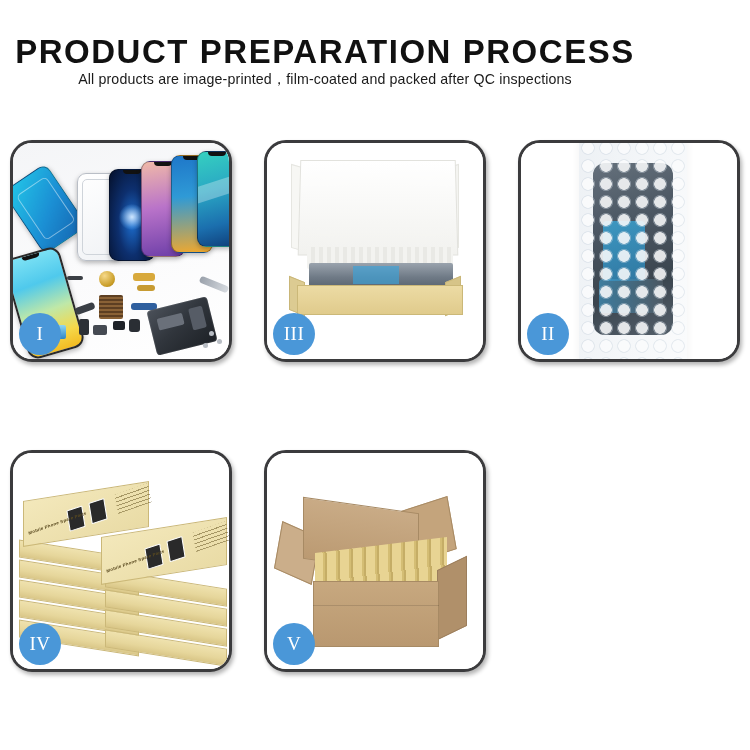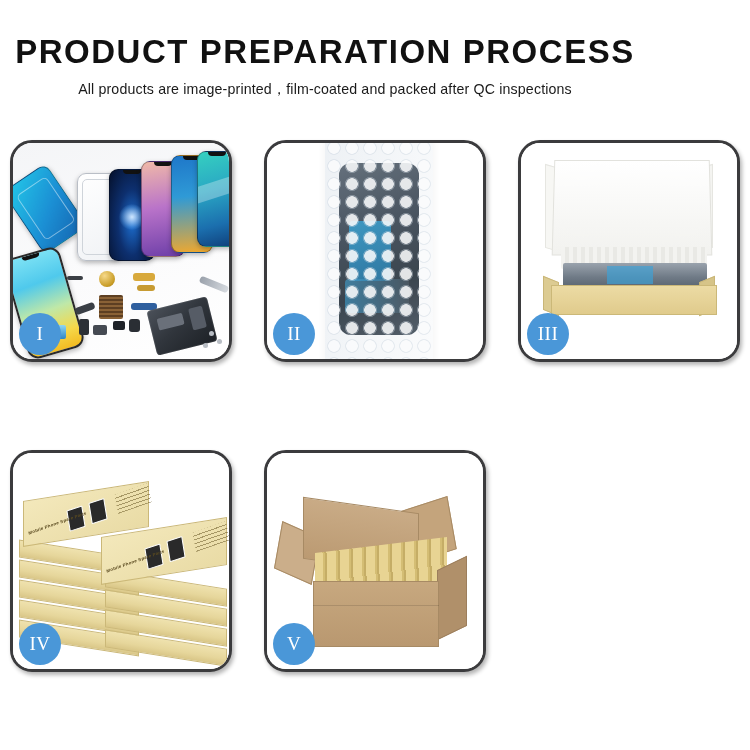--- a/index.html
+++ b/index.html
@@ -16,21 +16,20 @@
   .title {
     font-size: 34px;
     font-weight: 700;
     letter-spacing: 1.6px;
     color: #111111;
     transform: scaleX(0.97);
     white-space: nowrap;
     line-height: 1.05;
   }
   .subtitle {
-    margin-top: 10px;
     font-size: 14.2px;
     font-weight: 400;
     color: #1a1a1a;
     letter-spacing: 0.15px;
     white-space: nowrap;
   }
 
   
   .grid {
     position: absolute;
@@ -398,45 +397,45 @@
         <div class="cmp c-board"></div>
         <div class="cmp c-tool"></div>
         <div class="cmp c-screw s1"></div>
         <div class="cmp c-screw s2"></div>
         <div class="cmp c-screw s3"></div>
       </div>
       <div class="badge">I</div>
     </div>
 
     <div class="panel">
-      <div class="scene p2">
-        <div class="wrap-sheet">
-          <div class="inner-part"></div>
-          <div class="bubbles2"></div>
-          <div class="bubbles"></div>
-        </div>
-      </div>
-      <div class="badge">II</div>
-    </div>
-
-    <div class="panel">
       <div class="scene p3">
         <div class="lid-left"></div>
         <div class="lid-right"></div>
         <div class="lid-back"></div>
         <div class="box-foam"></div>
         <div class="box-content"></div>
         <div class="box-side-l"></div>
         <div class="box-side-r"></div>
         <div class="box-front"></div>
       </div>
       <div class="badge">III</div>
     </div>
 
     <div class="panel">
+      <div class="scene p2">
+        <div class="wrap-sheet">
+          <div class="inner-part"></div>
+          <div class="bubbles2"></div>
+          <div class="bubbles"></div>
+        </div>
+      </div>
+      <div class="badge">II</div>
+    </div>
+
+    <div class="panel">
       <div class="scene p4">
         <div class="stack">
 
           <div class="sbox" style="left:6px;  top:176px; width:120px; height:18px; transform:skewY(9deg);"></div>
           <div class="sbox" style="left:6px;  top:156px; width:120px; height:18px; transform:skewY(9deg);"></div>
           <div class="sbox" style="left:6px;  top:136px; width:120px; height:18px; transform:skewY(9deg);"></div>
           <div class="sbox" style="left:6px;  top:116px; width:120px; height:18px; transform:skewY(9deg);"></div>
           <div class="sbox" style="left:6px;  top:96px;  width:120px; height:18px; transform:skewY(9deg);"></div>
 
           <div class="sbox" style="left:92px; top:186px; width:122px; height:18px; transform:skewY(9deg);"></div>

